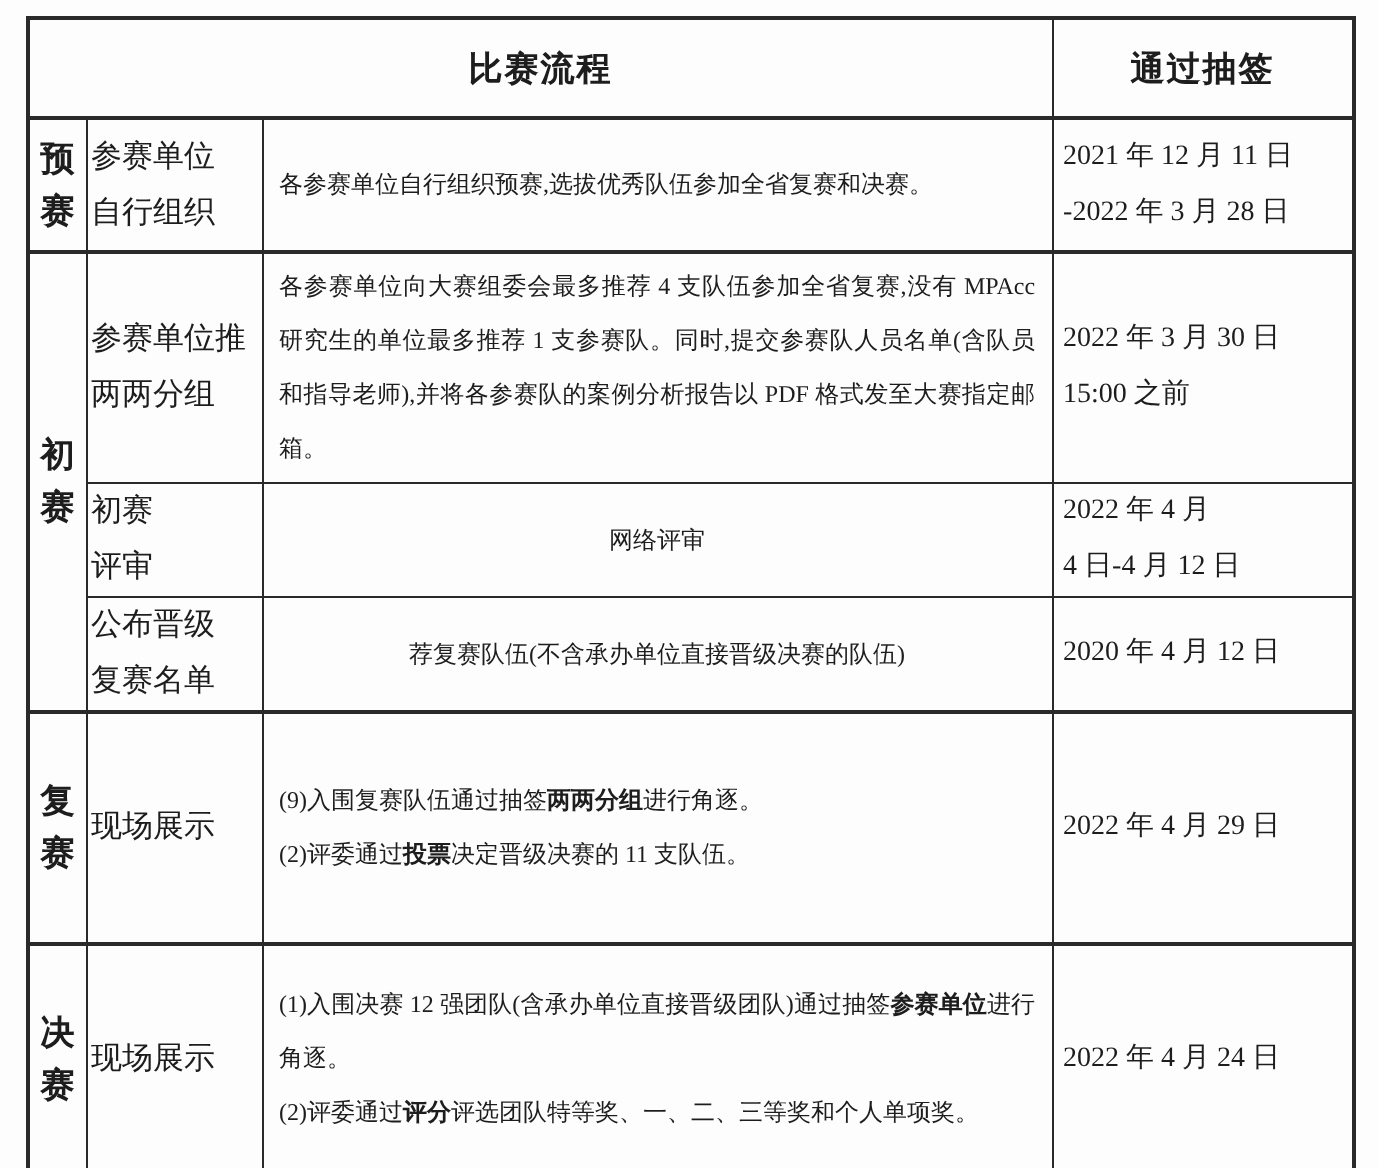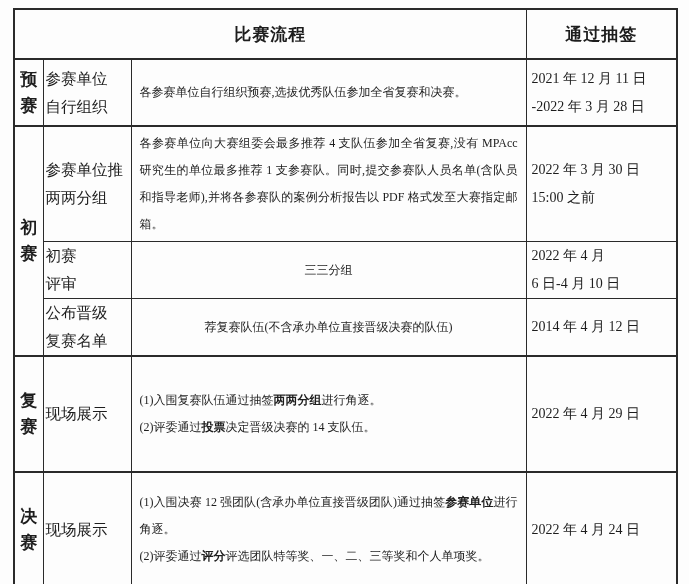--- a/index.html
+++ b/index.html
@@ -120,38 +120,38 @@
       <td class="sub">参赛单位推
 两两分组</td>
       <td class="desc"><span>各参赛单位向大赛组委会最多推荐 4 支队伍参加全省复赛,没有 MPAcc 研究生的单位最多推荐 1 支参赛队。同时,提交参赛队人员名单(含队员和指导老师),并将各参赛队的案例分析报告以 PDF 格式发至大赛指定邮箱。</span></td>
       <td class="time">2022 年 3 月 30 日
 15:00 之前</td>
     </tr>
 
     <tr class="r3">
       <td class="sub">初赛
 评审</td>
-      <td class="desc center"><span>三三分组</span></td>
+      <td class="desc center"><span>网络评审</span></td>
       <td class="time">2022 年 4 月
-6 日-4 月 10 日</td>
+4 日-4 月 12 日</td>
     </tr>
 
     <tr class="r4">
       <td class="sub">公布晋级
 复赛名单</td>
       <td class="desc center"><span>荐复赛队伍(不含承办单位直接晋级决赛的队伍)</span></td>
-      <td class="time">2014 年 4 月 12 日</td>
+      <td class="time">2020 年 4 月 12 日</td>
     </tr>
 
     <tr class="r5 sect">
       <td class="stage">复
 赛</td>
       <td class="sub">现场展示</td>
-      <td class="desc"><span>(1)入围复赛队伍通过抽签</span><span class="b">两两分组</span><span>进行角逐。
-(2)评委通过</span><span class="b">投票</span><span>决定晋级决赛的 14 支队伍。</span></td>
+      <td class="desc"><span>(9)入围复赛队伍通过抽签</span><span class="b">两两分组</span><span>进行角逐。
+(2)评委通过</span><span class="b">投票</span><span>决定晋级决赛的 11 支队伍。</span></td>
       <td class="time">2022 年 4 月 29 日</td>
     </tr>
 
     <tr class="r6 sect">
       <td class="stage">决
 赛</td>
       <td class="sub">现场展示</td>
       <td class="desc"><span>(1)入围决赛 12 强团队(含承办单位直接晋级团队)通过抽签</span><span class="b">参赛单位</span><span>进行角逐。
 (2)评委通过</span><span class="b">评分</span><span>评选团队特等奖、一、二、三等奖和个人单项奖。</span></td>
       <td class="time">2022 年 4 月 24 日</td>

